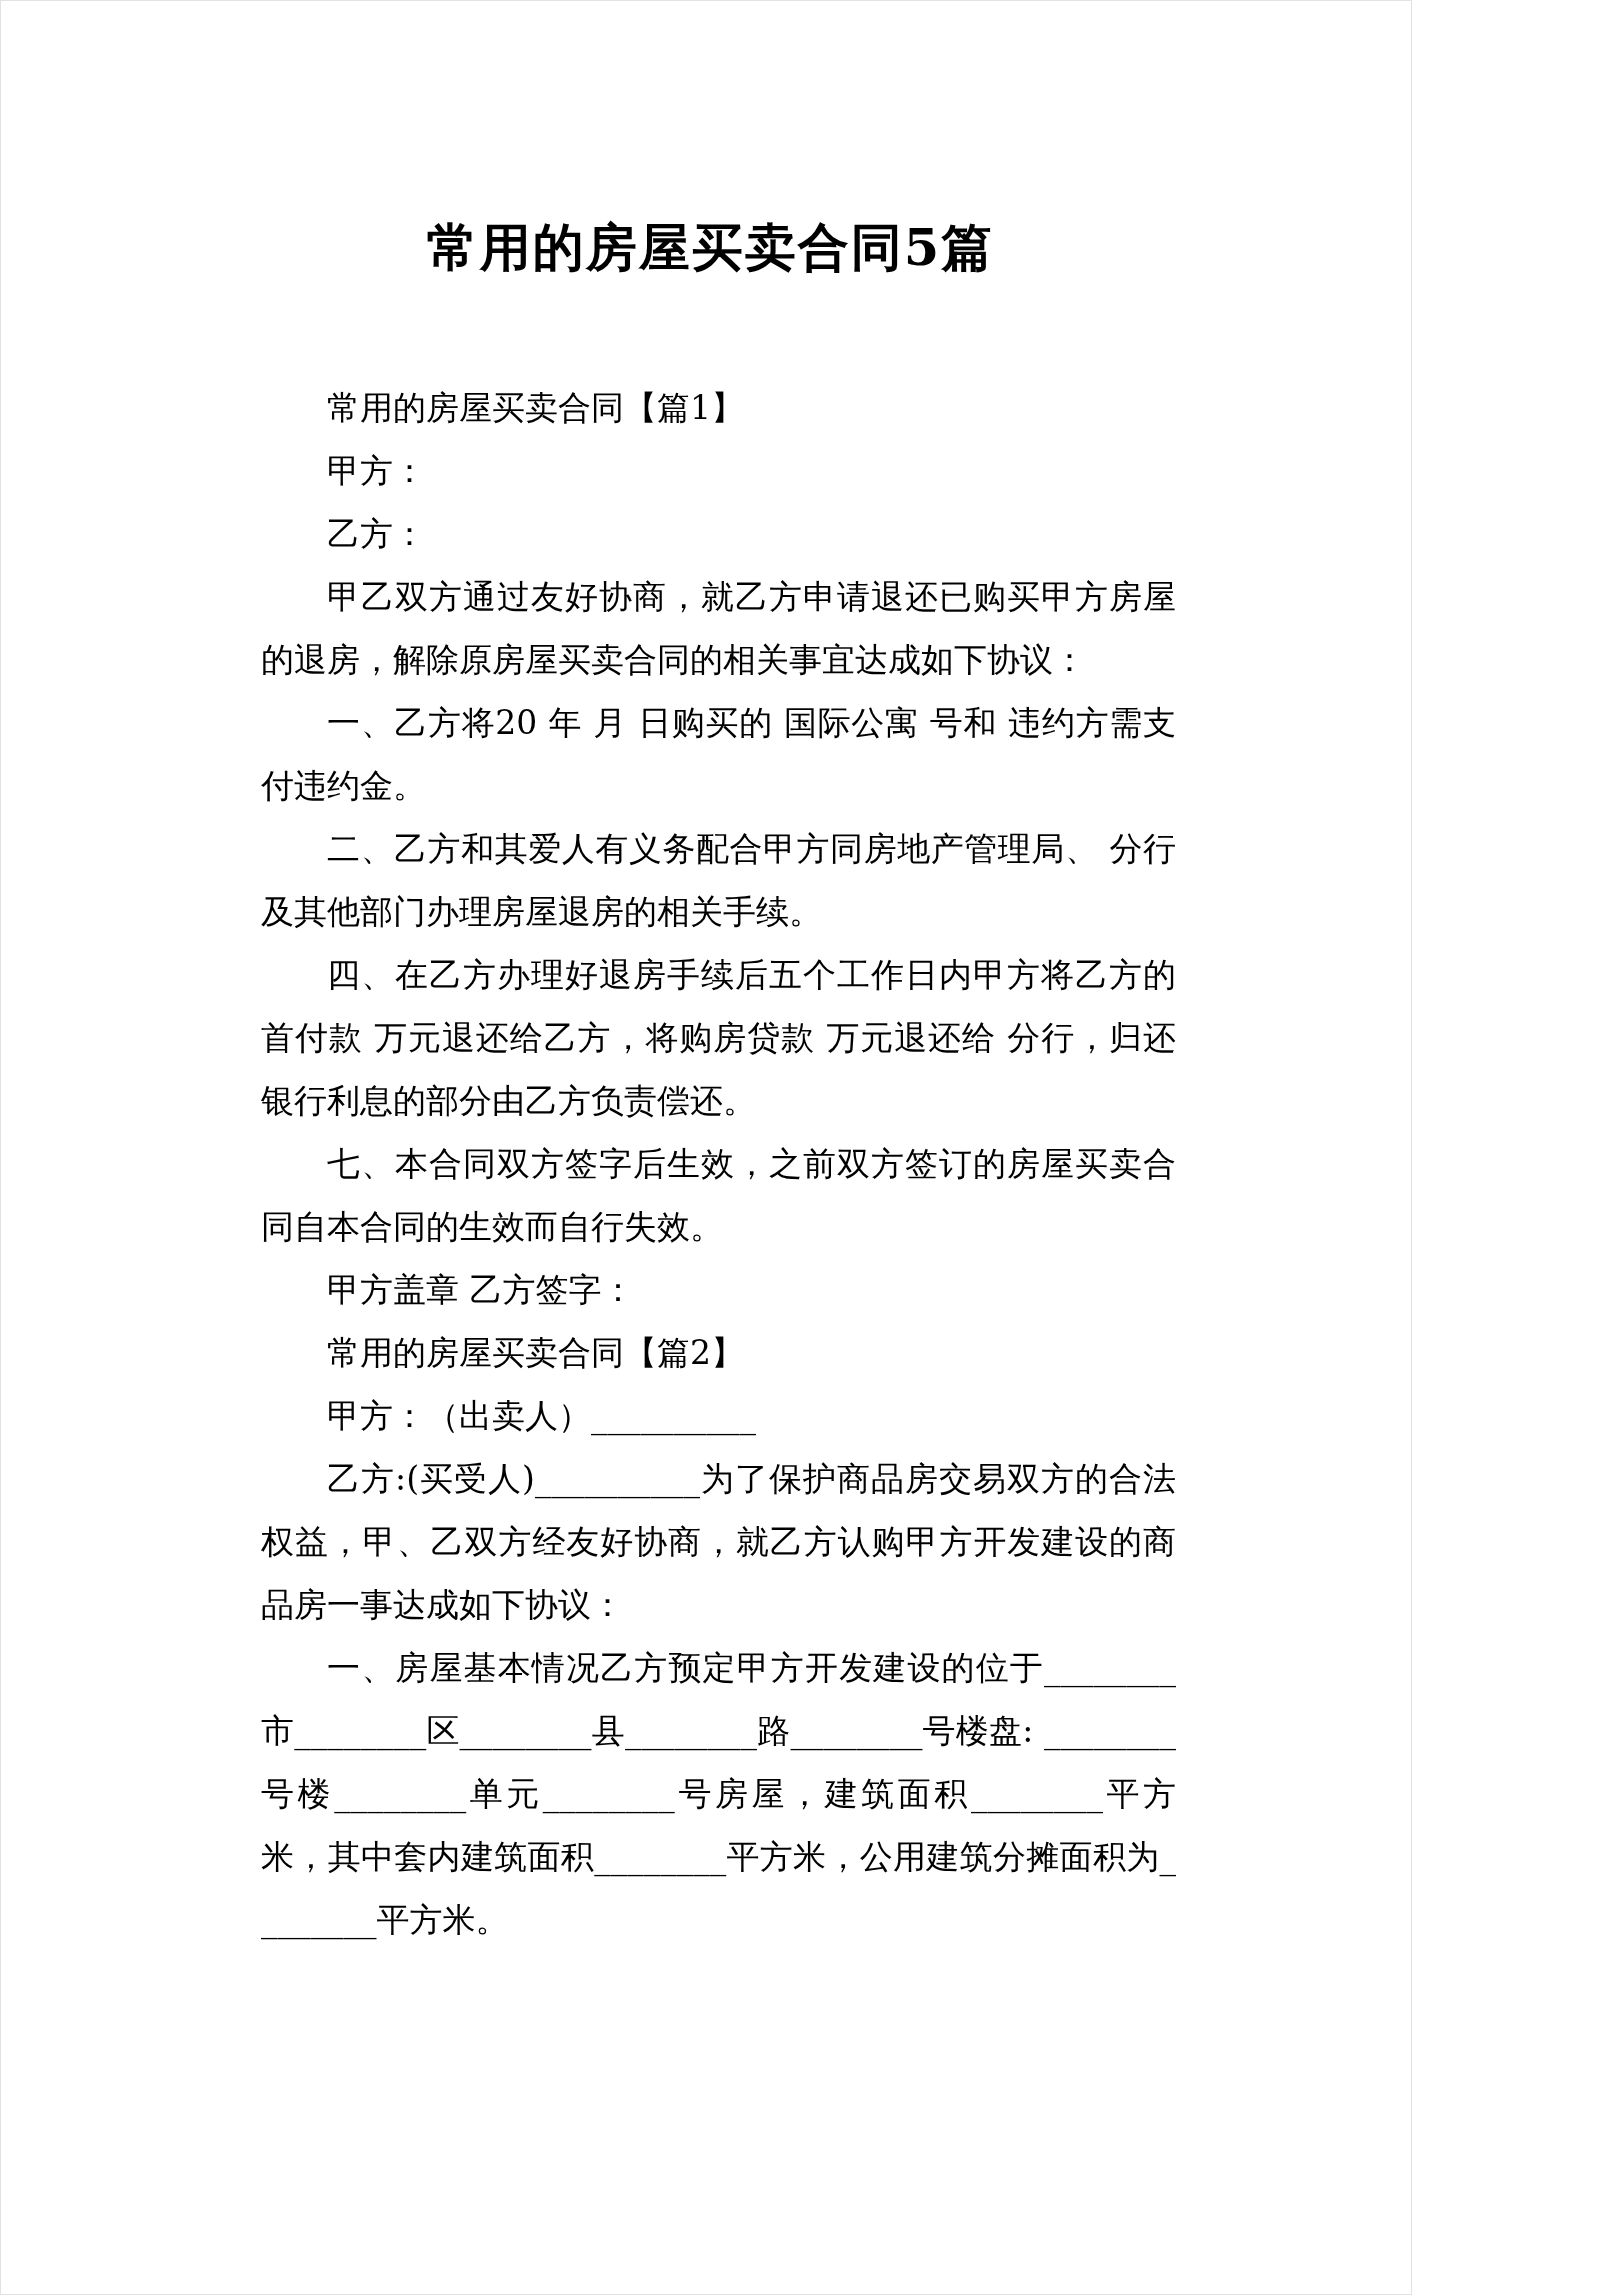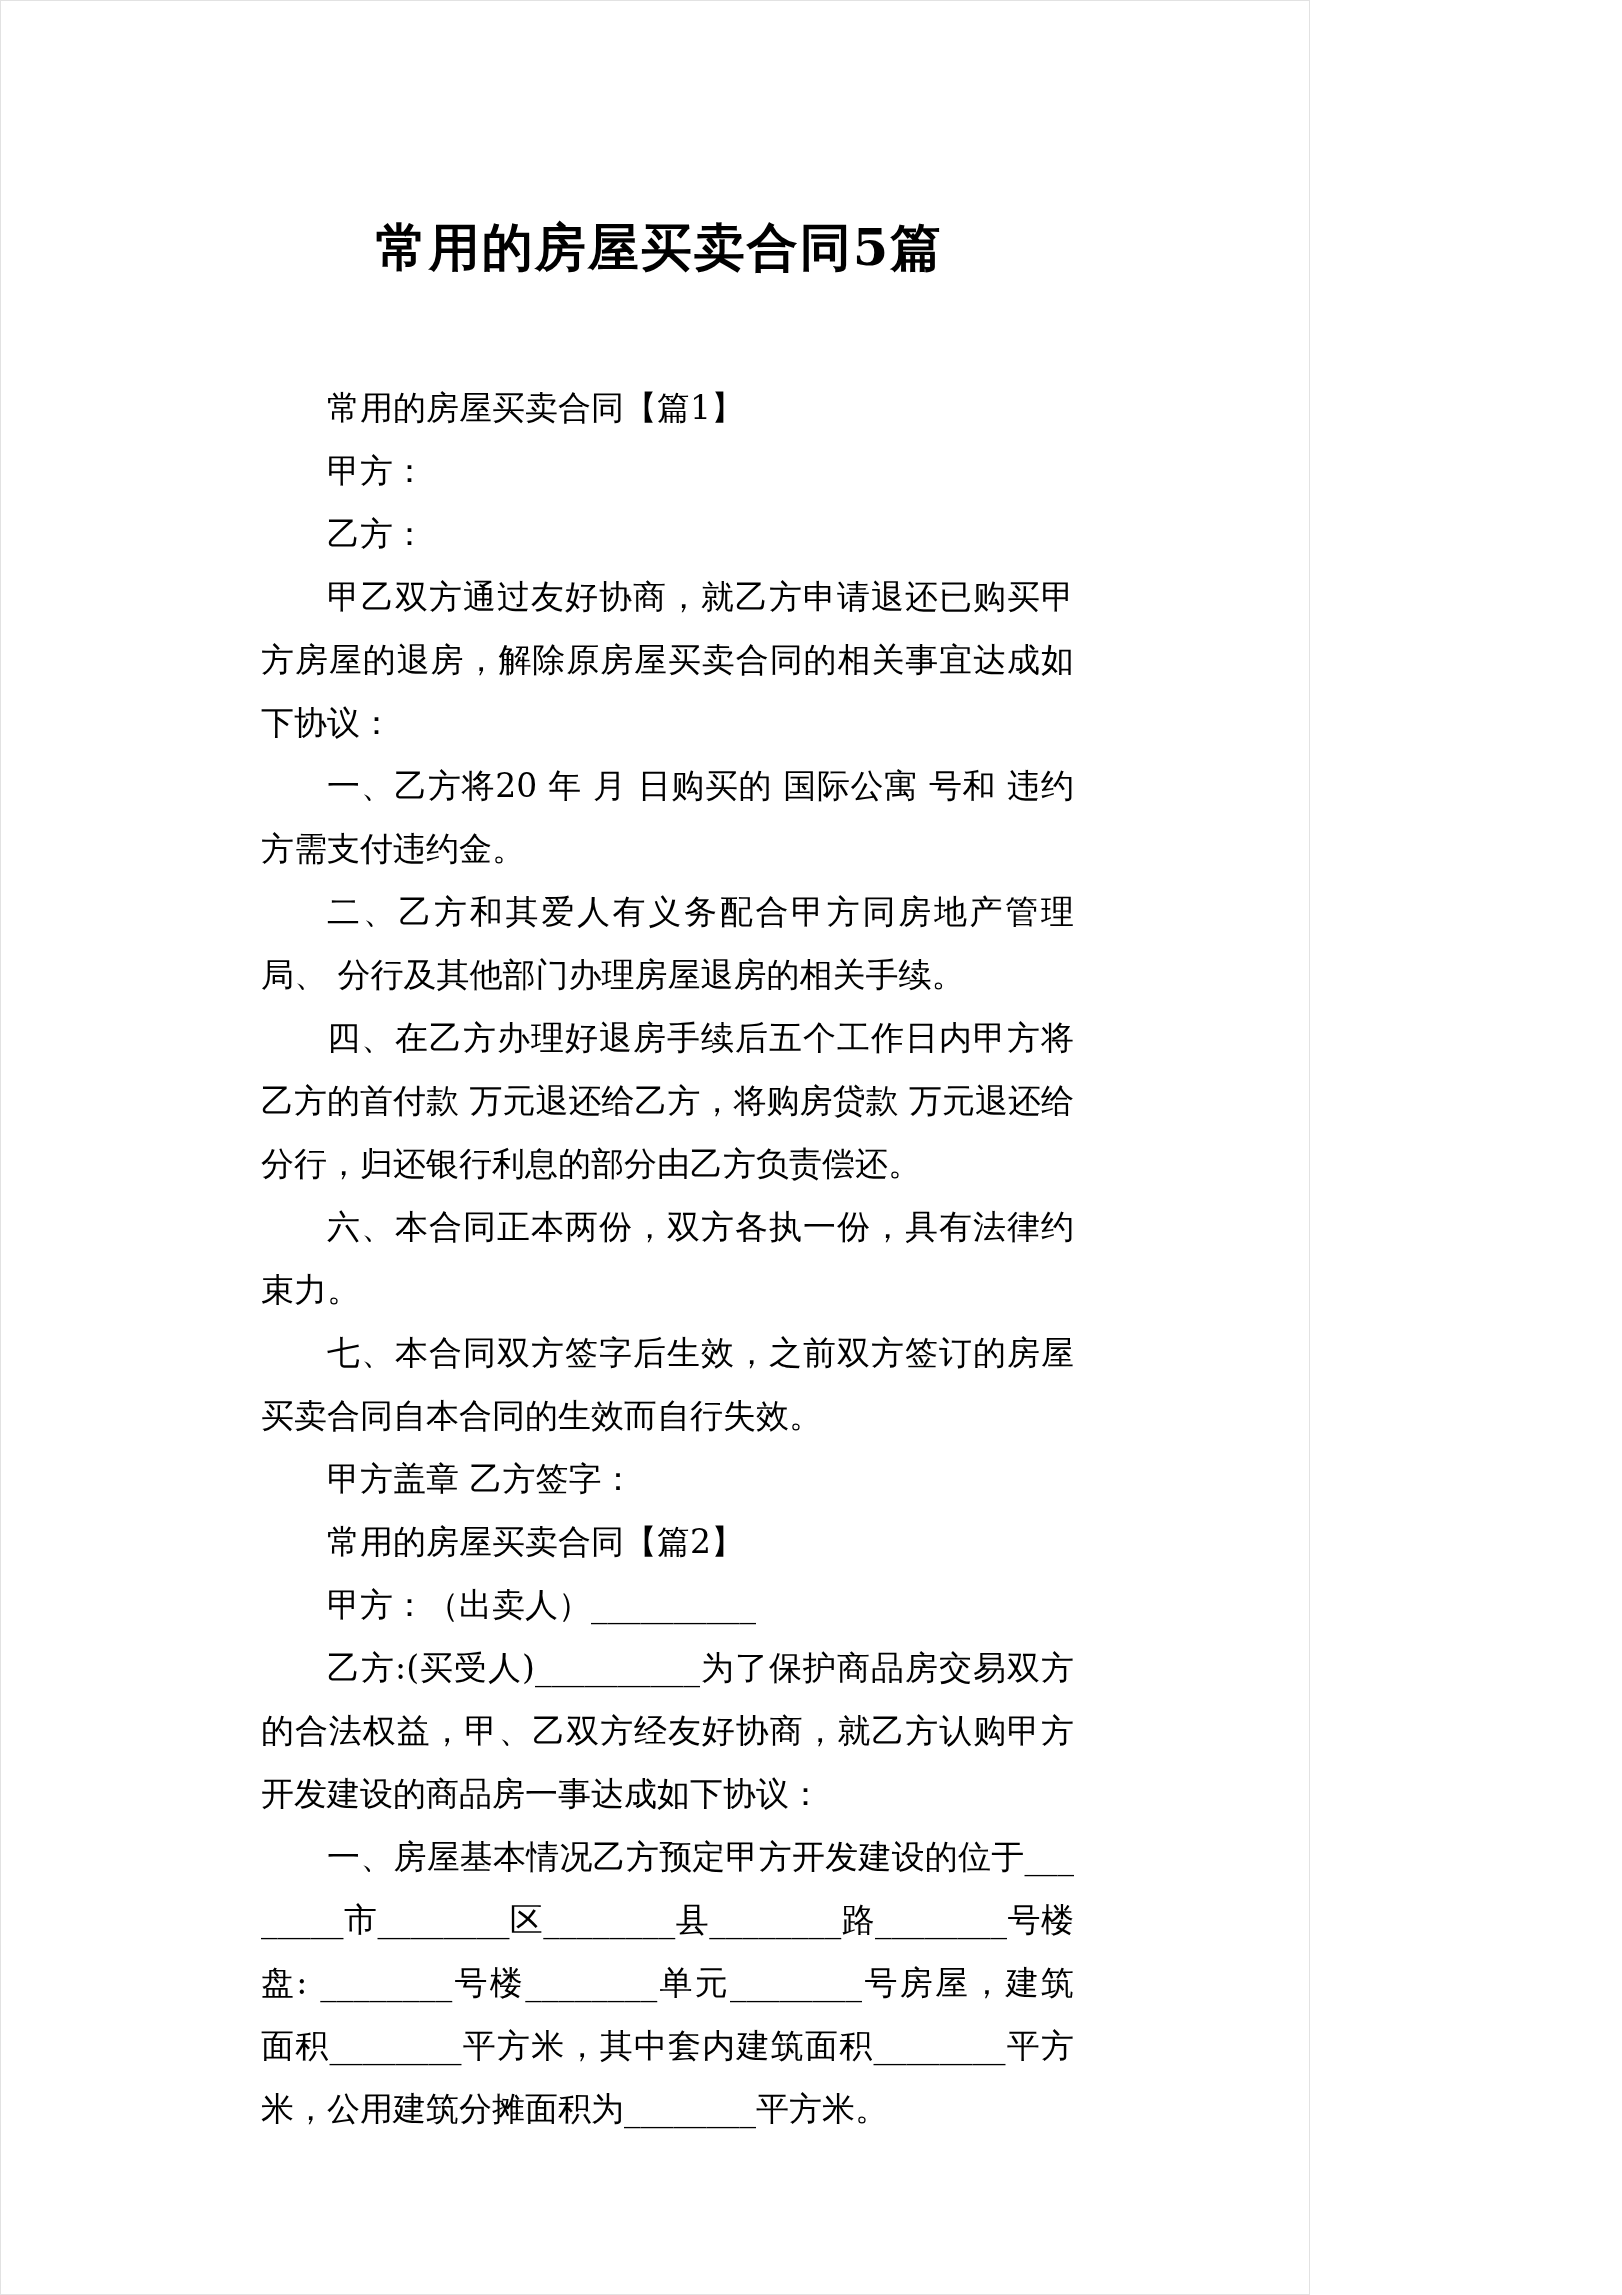--- a/index.html
+++ b/index.html
@@ -3,21 +3,21 @@
 <meta charset="utf-8">
 <style>
   html, body {
     margin: 0;
     padding: 0;
     background: #ffffff;
   }
   .page {
     position: relative;
     box-sizing: border-box;
-    width: 1310px;
+    width: 1412px;
     height: 2295px;
     background: #ffffff;
     border: 1.3px solid #e2e2e2;
     padding: 216px 243px 79px 252px;
     font-family: "DejaVu Serif", "Liberation Serif", serif;
     color: #000000;
     overflow: hidden;
   }
   .doc-title {
     margin: 0 0 98px 0;
@@ -46,21 +46,20 @@
 <div class="page">
   <h1 class="doc-title">常用的房屋买卖合同5篇</h1>
   <div class="doc-body" id="paragraphs">
       <p class="para">常用的房屋买卖合同【篇1】</p>
       <p class="para">甲方：</p>
       <p class="para">乙方：</p>
       <p class="para">甲乙双方通过友好协商，就乙方申请退还已购买甲方房屋的退房，解除原房屋买卖合同的相关事宜达成如下协议：</p>
       <p class="para">一、乙方将20 年  月  日购买的 国际公寓  号和  违约方需支付违约金。</p>
       <p class="para">二、乙方和其爱人有义务配合甲方同房地产管理局、  分行及其他部门办理房屋退房的相关手续。</p>
       <p class="para">四、在乙方办理好退房手续后五个工作日内甲方将乙方的首付款 万元退还给乙方，将购房贷款 万元退还给 分行，归还银行利息的部分由乙方负责偿还。</p>
-      <p class="para">六、本合同正本两份，双方各执一份，具有法律约束力。</p>
       <p class="para">七、本合同双方签字后生效，之前双方签订的房屋买卖合同自本合同的生效而自行失效。</p>
       <p class="para">甲方盖章  乙方签字：</p>
       <p class="para">常用的房屋买卖合同【篇2】</p>
       <p class="para">甲方：（出卖人）__________</p>
       <p class="para">乙方:(买受人)__________为了保护商品房交易双方的合法权益，甲、乙双方经友好协商，就乙方认购甲方开发建设的商品房一事达成如下协议：</p>
       <p class="para">一、房屋基本情况乙方预定甲方开发建设的位于________市________区________县________路________号楼盘: ________号楼________单元________号房屋，建筑面积________平方米，其中套内建筑面积________平方米，公用建筑分摊面积为________平方米。</p>
     </div>
 </div>
 
 

